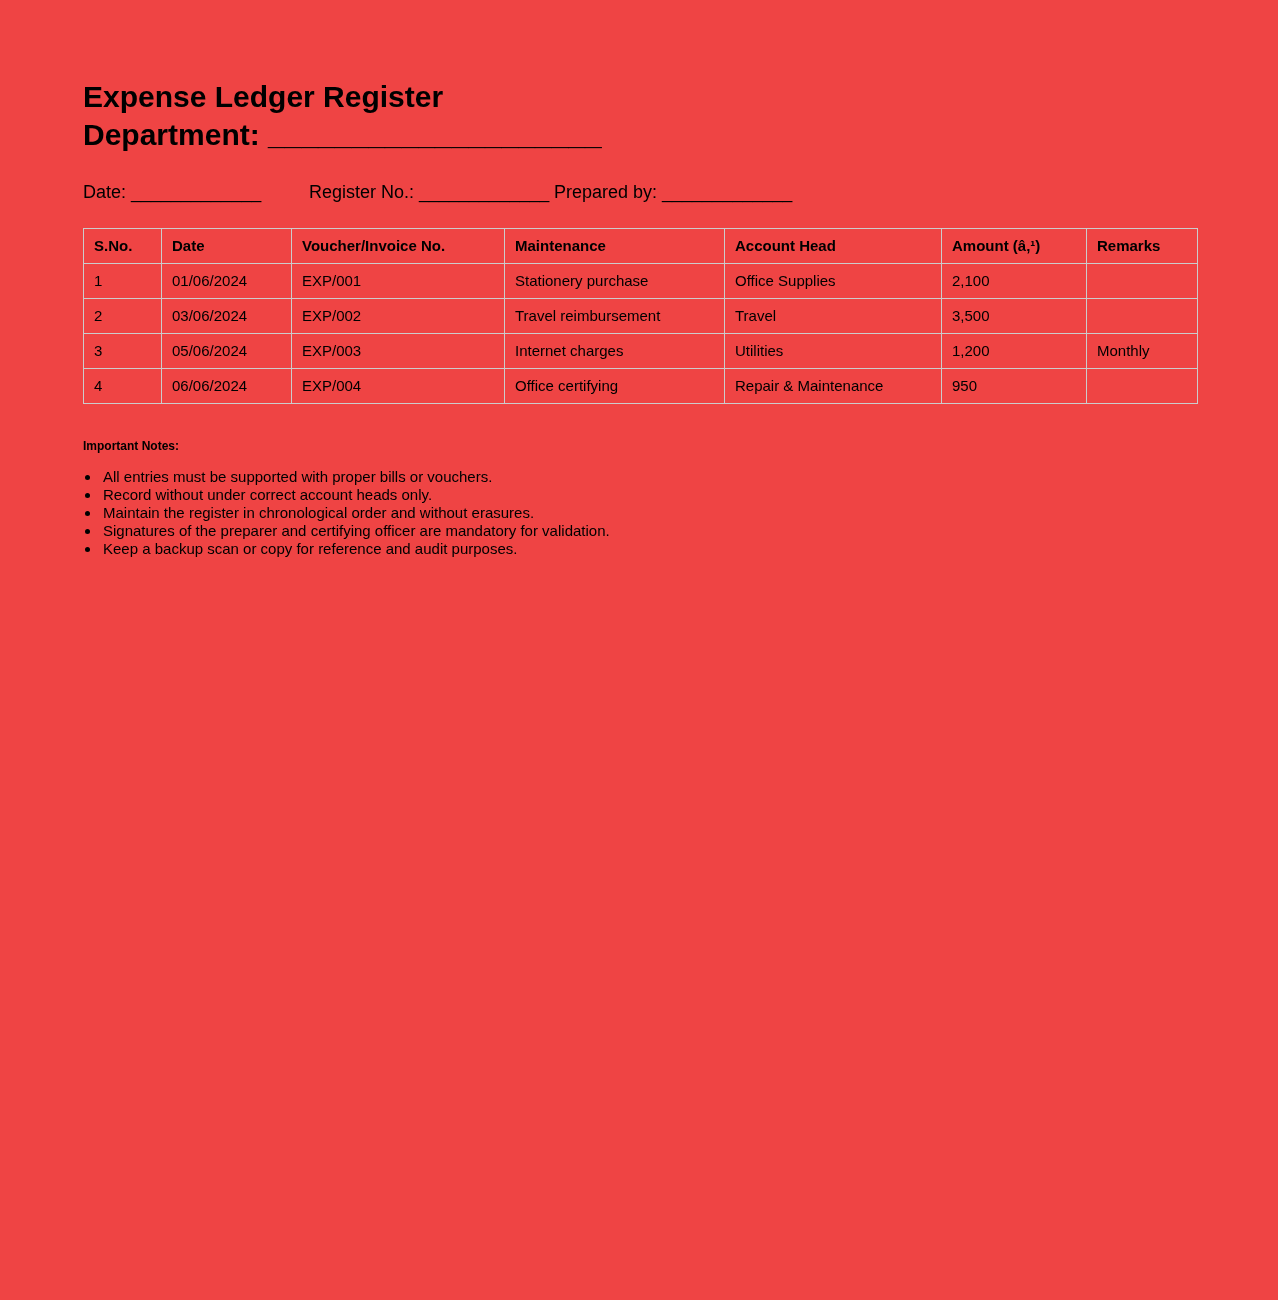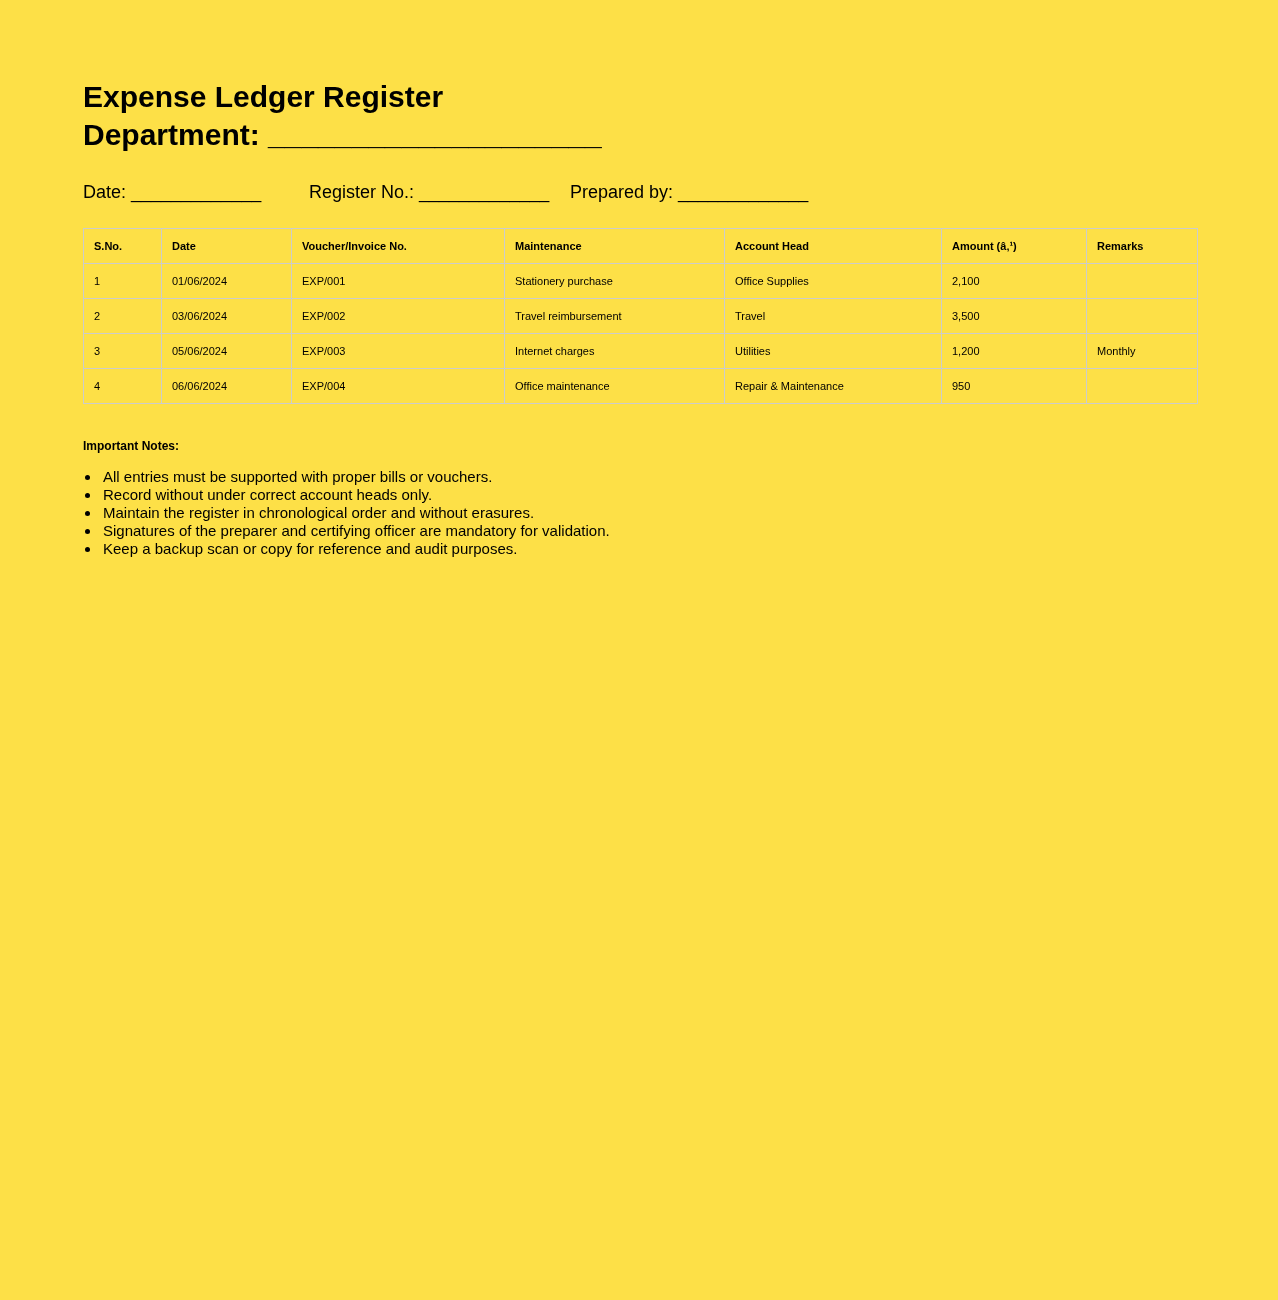--- a/index.html
+++ b/index.html
@@ -7,47 +7,47 @@
     padding: 0;
     background: #ffffff;
     color: #000000;
     font-family: "Liberation Sans", sans-serif;
   }
   .page {
     width: 1278px;
     min-height: 1300px;
     box-sizing: border-box;
     padding: 78px 82px 40px 83px;
-    background: #fde047;
+    background: #ef4444;
   }
   h1.doc-title {
     margin: 0;
     font-size: 30px;
     font-weight: bold;
     line-height: 1.27;
     letter-spacing: 0;
   }
   .meta-row {
     position: relative;
     height: 20px;
     margin-top: 28px;
     font-size: 18px;
     line-height: 20px;
   }
   .meta-field { position: absolute; top: 0; white-space: pre; }
   .meta-date      { left: 0; }
   .meta-register  { left: 226px; }
-  .meta-prepared  { left: 487px; }
+  .meta-prepared  { left: 471px; }
 
   table.ledger {
     margin-top: 26px;
     border-collapse: collapse;
     table-layout: fixed;
     width: 1114px;
-    font-size: 11px;
+    font-size: 15px;
     padding-left: 12px;
   }
   table.ledger th,
   table.ledger td {
     border: 1px solid #cccccc;
     padding: 7px 10px;
     line-height: 20px;
     text-align: left;
     vertical-align: middle;
     overflow: hidden;
@@ -143,21 +143,21 @@
         <td>EXP/003</td>
         <td>Internet charges</td>
         <td>Utilities</td>
         <td>1,200</td>
         <td>Monthly</td>
       </tr>
       <tr>
         <td>4</td>
         <td>06/06/2024</td>
         <td>EXP/004</td>
-        <td>Office maintenance</td>
+        <td>Office certifying</td>
         <td>Repair &amp; Maintenance</td>
         <td>950</td>
         <td></td>
       </tr>
     </tbody>
   </table>
 
   <div class="notes">
     <p class="notes-heading">Important Notes:</p>
     <ul class="notes-list">

